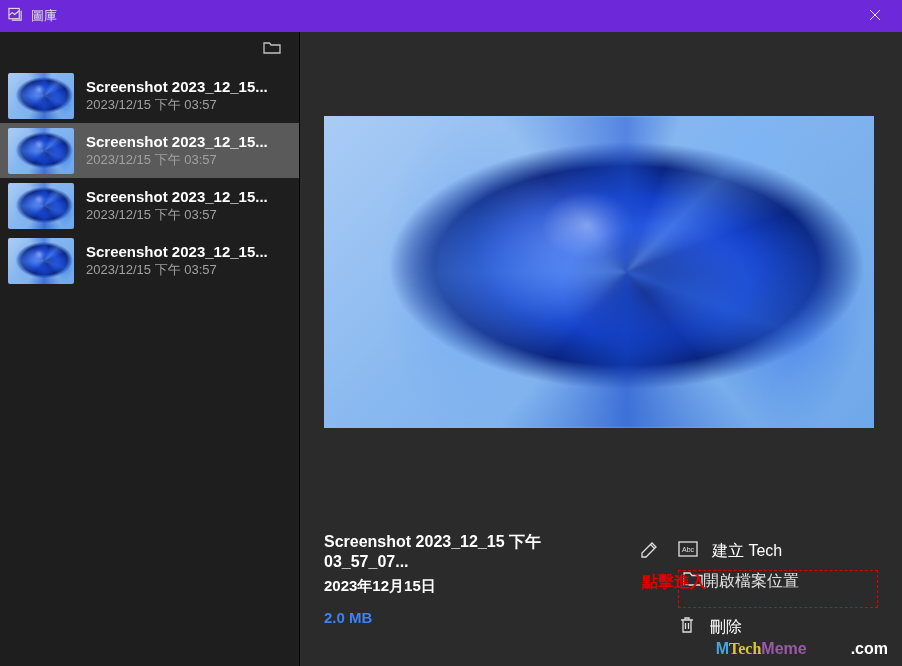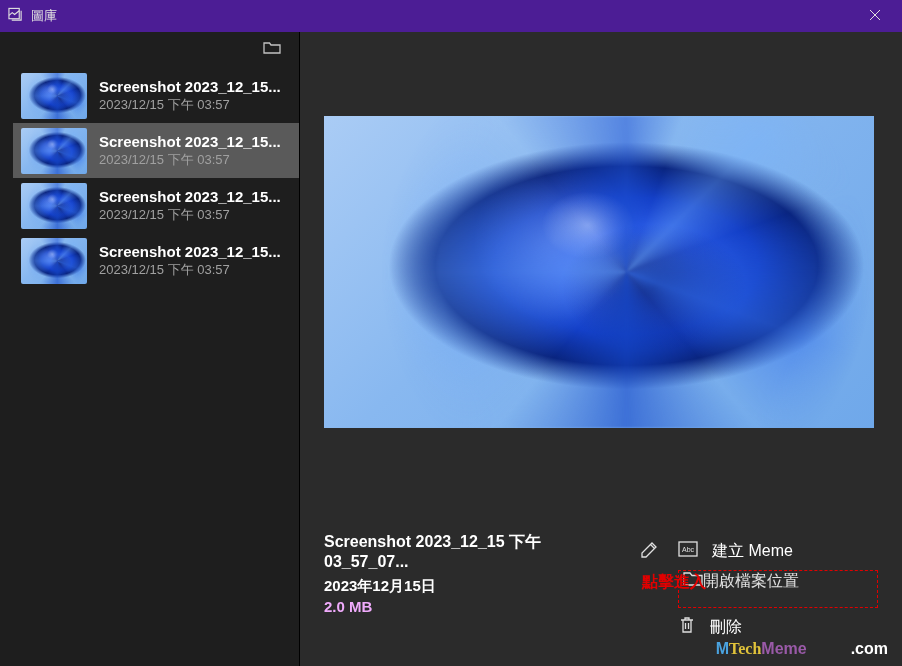--- a/index.html
+++ b/index.html
@@ -11,21 +11,21 @@
     body {
       background: #1e1e1e;
       color: #e0e0e0;
       width: 902px;
       height: 666px;
       overflow: hidden;
       position: relative;
     }
     .titlebar {
       height: 32px;
-      background: #4c1d95;
+      background: #6d28d9;
       display: flex;
       align-items: center;
       justify-content: space-between;
       padding: 0 4px 0 8px;
     }
     .titlebar-left {
       display: flex;
       align-items: center;
       gap: 8px;
     }
@@ -59,21 +59,20 @@
       align-items: center;
       justify-content: flex-end;
       padding: 0 18px;
     }
     .sidebar-toolbar svg {
       opacity: 0.85;
     }
     .file-list {
       flex: 1;
       overflow-y: auto;
-      padding-left: 13px;
     }
     .file-item {
       display: flex;
       align-items: center;
       padding: 4px 8px;
       gap: 12px;
       height: 55px;
       cursor: pointer;
     }
     .file-item.selected {
@@ -141,25 +140,25 @@
     .detail-type {
       font-size: 15px;
       color: #fff;
       font-weight: 600;
       margin-bottom: 2px;
     }
     .detail-date {
       font-size: 15px;
       color: #fff;
       font-weight: 600;
-      margin-bottom: 2px;
+      margin-bottom: 13px;
     }
     .detail-size {
       font-size: 15px;
-      color: #f0abfc;
+      color: #3b82f6;
       font-weight: 600;
     }
     .metadata-right {
       width: 200px;
     }
     .action-item {
       display: flex;
       align-items: center;
       gap: 14px;
       height: 38px;
@@ -329,21 +328,21 @@
       </div>
 
       <div class="metadata-right">
         <div class="action-item">
           <span>
             <svg width="20" height="16" viewBox="0 0 20 16" fill="none">
               <rect x="1" y="1" width="18" height="14" stroke="#e0e0e0" stroke-width="1.3"></rect>
               <text x="10" y="11" text-anchor="middle" fill="#e0e0e0" font-size="7" font-family="sans-serif">Abc</text>
             </svg>
           </span>
-          <span>建立 Meme</span>
+          <span>建立 Tech</span>
         </div>
         <div class="action-highlight">
           <span>
             <svg width="20" height="16" viewBox="0 0 20 16" fill="none">
               <path d="M1 2 L1 14 L19 14 L19 4.5 L9 4.5 L7 2 Z" stroke="#e0e0e0" stroke-width="1.3" fill="none"></path>
             </svg>
           </span>
           <span>開啟檔案位置</span>
         </div>
         <div class="action-item">

